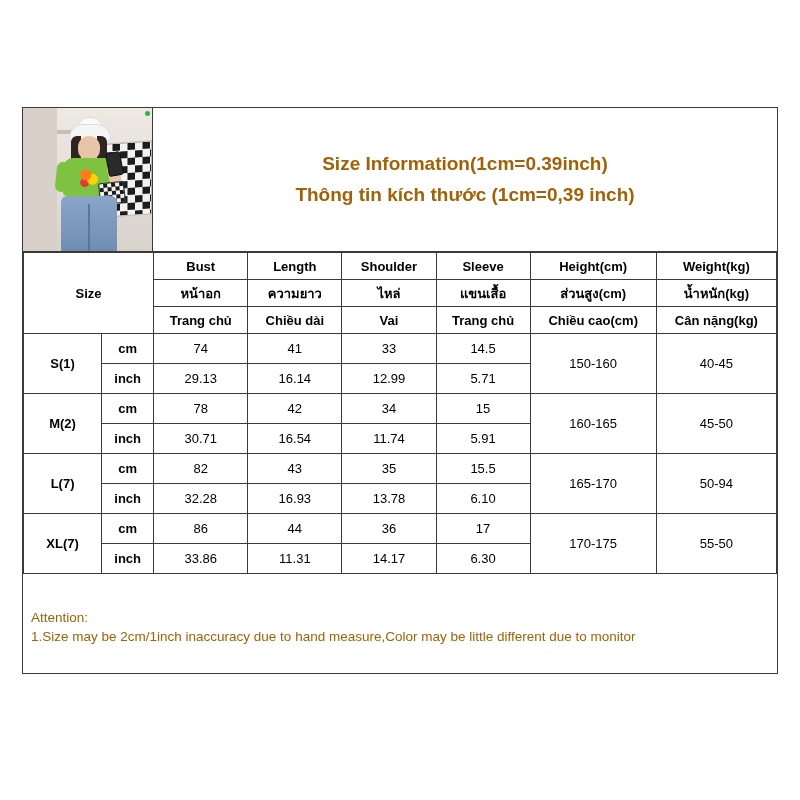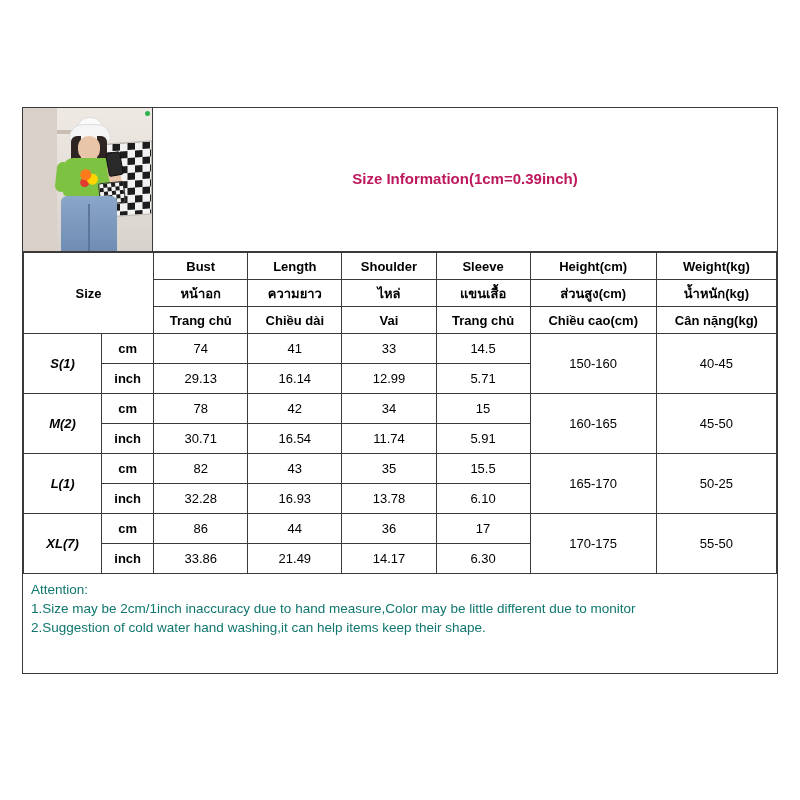--- a/index.html
+++ b/index.html
@@ -143,23 +143,23 @@
     flex: 1 1 auto;
     display: flex;
     flex-direction: column;
     align-items: center;
     justify-content: center;
     gap: 7px;
     padding: 6px 10px;
     box-sizing: border-box;
   }
   .title-line {
-    font-size: 15px;
+    font-size: 19px;
     font-weight: bold;
-    color: #be185d;
+    color: #a16207;
     text-align: center;
     line-height: 1.25;
     white-space: nowrap;
   }
 
   
   table.size-table {
     border-collapse: collapse;
     width: 100%;
     table-layout: fixed;
@@ -183,29 +183,30 @@
   .hdr-row td { height: 26px; font-size: 13.5px; font-weight: bold; }
   .hdr-row.row2 td, .hdr-row.row3 td { font-weight: bold; }
 
   .size-label-cell {
     font-size: 21px;
     font-weight: bold;
     border-radius: 6px;
   }
 
   .unit-cell { font-size: 13px; font-weight: bold; }
-  .size-cell { font-size: 14px; font-weight: bold; font-style: italic; }
+  .size-cell { font-size: 14px; font-weight: bold; }
   .data-row td { height: 29px; }
 
   
   .attention {
     padding: 6px 8px 8px 8px;
     font-size: 13.5px;
-    color: #0f766e;
+    color: #a16207;
     line-height: 1.42;
+    margin-top: 28px;
   }
   .attention div { white-space: nowrap; }
 </style>
 </head>
 <body>
 
 <div id="root">
   <div class="chart">
 
     <div class="header-band">
@@ -225,20 +226,21 @@
         <div class="ph-print"></div>
         <div class="ph-arm-r"></div>
         <div class="ph-phone"></div>
         <div class="ph-bag"></div>
         <div class="ph-jeans"></div>
         <div class="ph-jeans-seam"></div>
         <div class="ph-dot"></div>
       </div>
       <div class="title-cell">
         <div class="title-line">Size Information(1cm=0.39inch)</div>
+        <div class="title-line">Thông tin kích thước (1cm=0,39 inch)</div>
       </div>
     </div>
 
     <table class="size-table">
       <colgroup>
         <col class="col-size">
           <col class="col-unit">
         <col class="col-m">
           <col class="col-m">
           <col class="col-m">
@@ -303,28 +305,28 @@
         </tr>
         <tr class="data-row">
           <td class="unit-cell">inch</td>
           <td>30.71</td>
           <td>16.54</td>
           <td>11.74</td>
           <td>5.91</td>
         </tr>
 
         <tr class="data-row">
-          <td class="size-cell" rowspan="2">L(1)</td>
+          <td class="size-cell" rowspan="2">L(7)</td>
           <td class="unit-cell">cm</td>
           <td>82</td>
           <td>43</td>
           <td>35</td>
           <td>15.5</td>
           <td rowspan="2">165-170</td>
-          <td rowspan="2">50-25</td>
+          <td rowspan="2">50-94</td>
         </tr>
         <tr class="data-row">
           <td class="unit-cell">inch</td>
           <td>32.28</td>
           <td>16.93</td>
           <td>13.78</td>
           <td>6.10</td>
         </tr>
 
         <tr class="data-row">
@@ -333,27 +335,26 @@
           <td>86</td>
           <td>44</td>
           <td>36</td>
           <td>17</td>
           <td rowspan="2">170-175</td>
           <td rowspan="2">55-50</td>
         </tr>
         <tr class="data-row">
           <td class="unit-cell">inch</td>
           <td>33.86</td>
-          <td>21.49</td>
+          <td>11.31</td>
           <td>14.17</td>
           <td>6.30</td>
         </tr>
       </tbody>
     </table>
 
     <div class="attention">
       <div>Attention:</div>
       <div>1.Size may be 2cm/1inch inaccuracy due to hand measure,Color may be little different due to monitor</div>
-      <div>2.Suggestion of cold water hand washing,it can help items keep their shape.</div>
     </div>
 
   </div>
 </div>
 
 </body></html>

